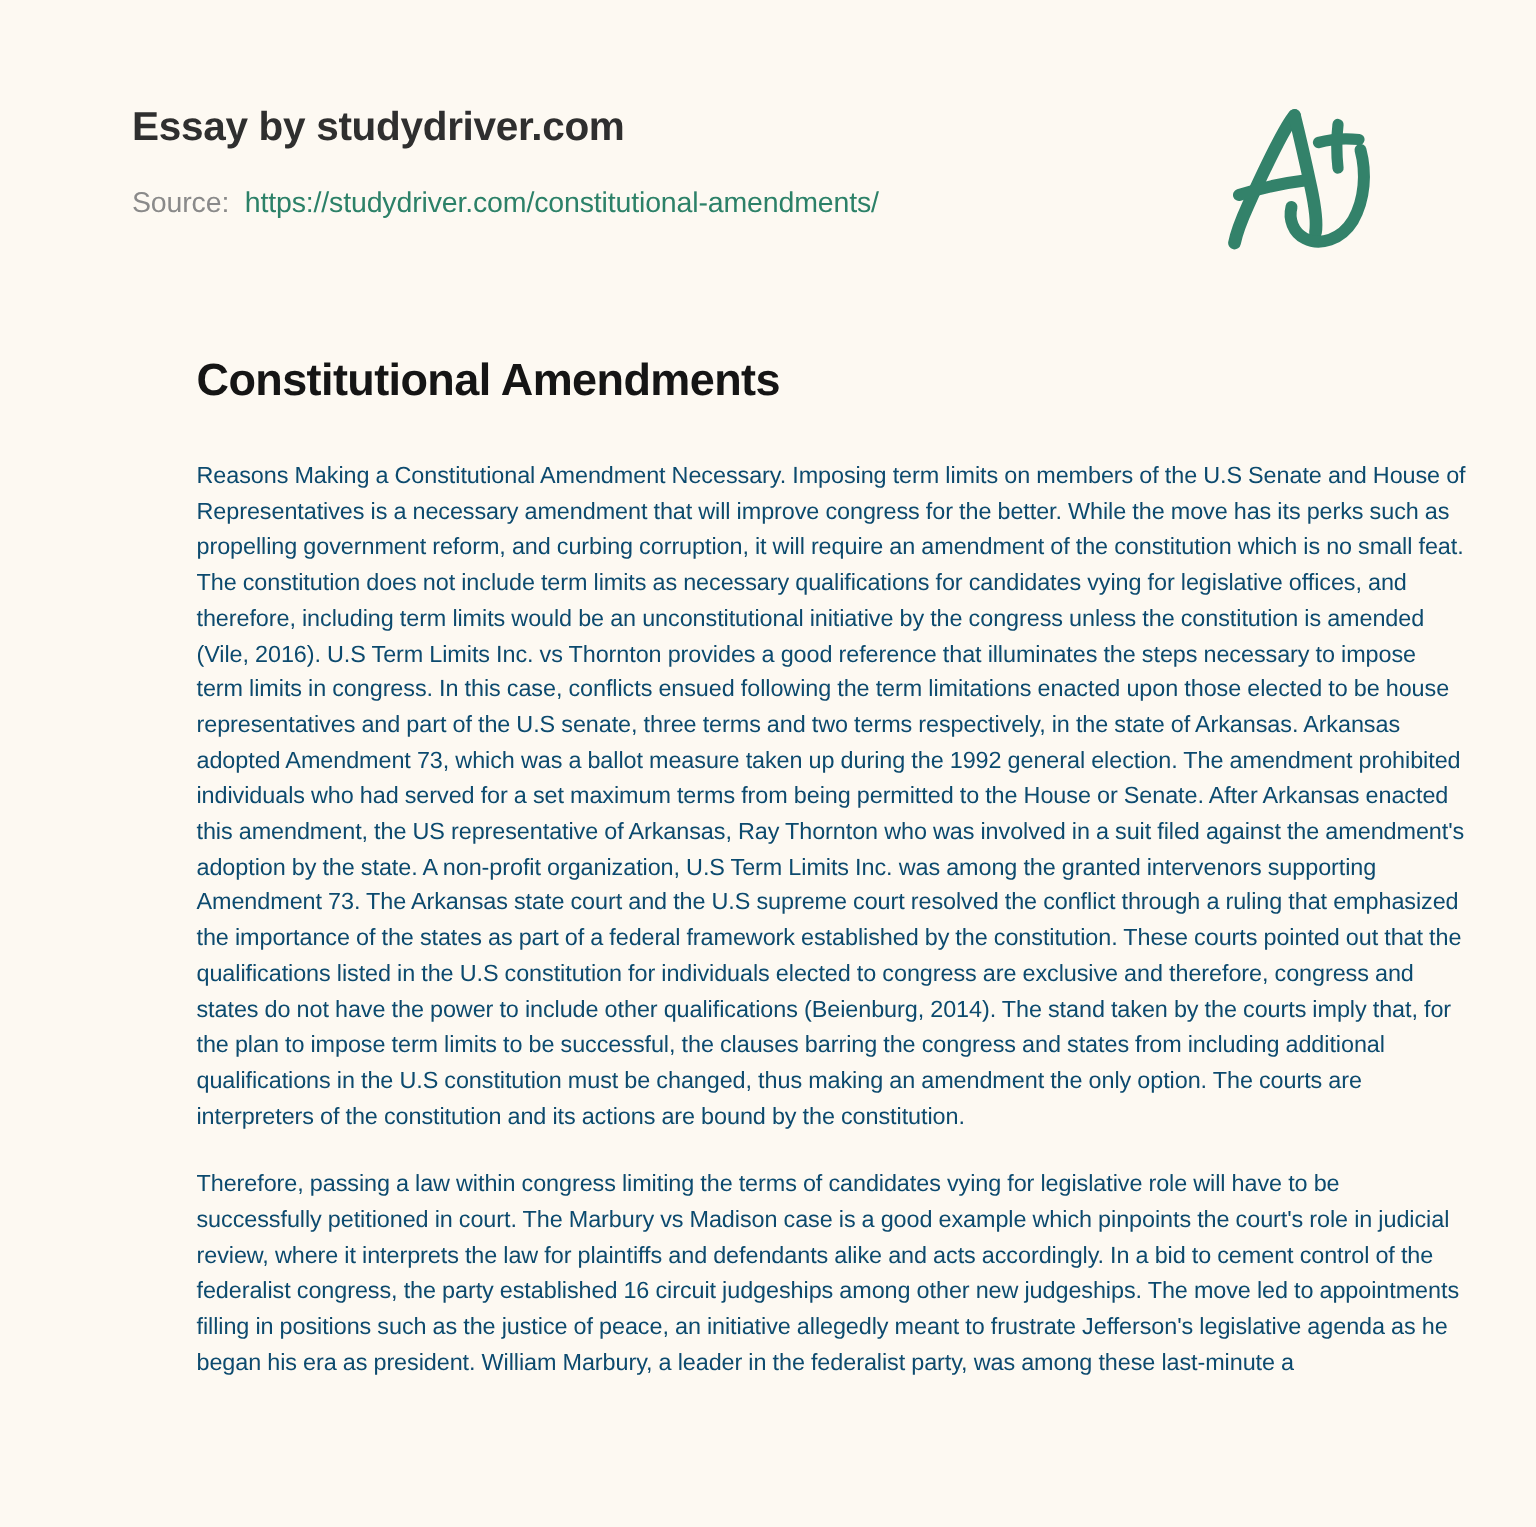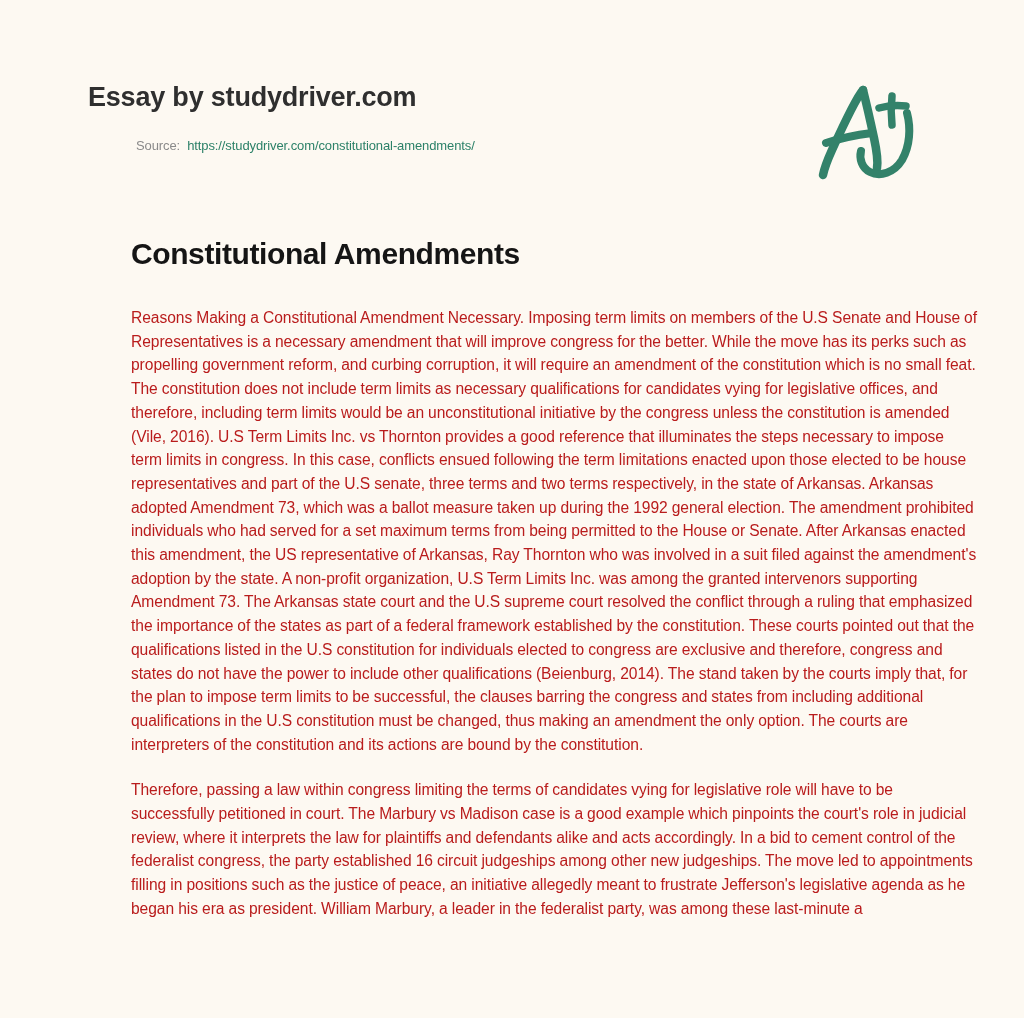--- a/index.html
+++ b/index.html
@@ -19,45 +19,44 @@
     position: relative;
     width: 1024px;
     height: 1018px;
     box-sizing: border-box;
   }
 
   
   .header {
     position: absolute;
     left: 0;
-    top: 16px;
+    top: 3px;
     width: 848px;
     height: 190px;
   }
 
   .brand-line {
     position: absolute;
     left: 88px;
     top: 66px;
     font-size: 27px;
     font-weight: bold;
     color: #2f2f2f;
     letter-spacing: -0.2px;
     white-space: nowrap;
   }
 
   .source-line {
     position: absolute;
     left: 88px;
     top: 122px;
-    font-size: 13px;
+    font-size: 19px;
     color: #8a8a8a;
     white-space: nowrap;
     letter-spacing: -0.1px;
-    margin-left: 48px;
   }
   .source-label {
     color: #8a8a8a;
   }
   .source-url {
     color: #2c8168;
     text-decoration: none;
   }
 
   
@@ -89,21 +88,21 @@
     color: #151515;
     letter-spacing: -0.4px;
     line-height: 1.2;
     margin: 0 0 34px 0;
   }
 
   .article-body p {
     margin: 0 0 22px 0;
     font-size: 15.6px;
     line-height: 23.7px;
-    color: #b91c1c;
+    color: #0c4a6e;
     text-align: left;
     letter-spacing: -0.05px;
     word-spacing: -0.2px;
   }
   .article-body p:last-child {
     margin-bottom: 0;
   }
 </style>
 </head>
 <body>

